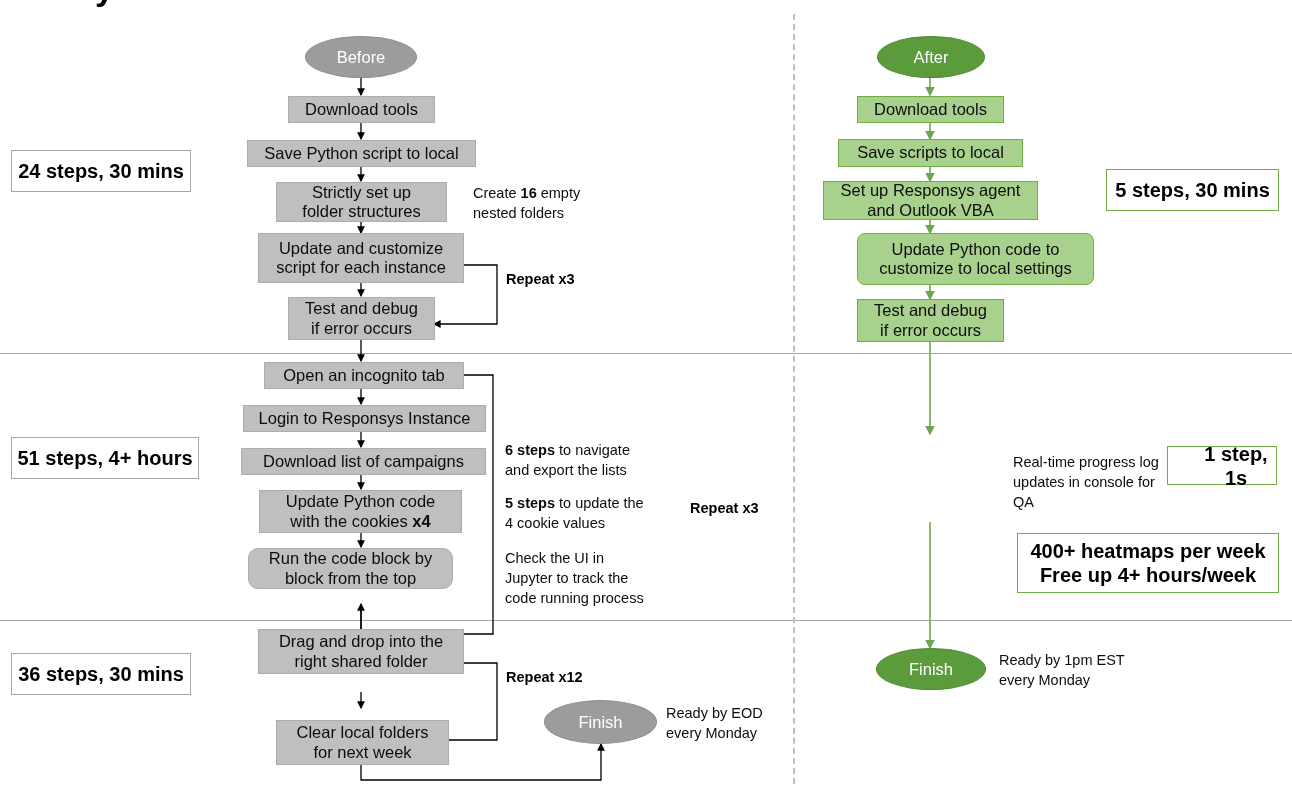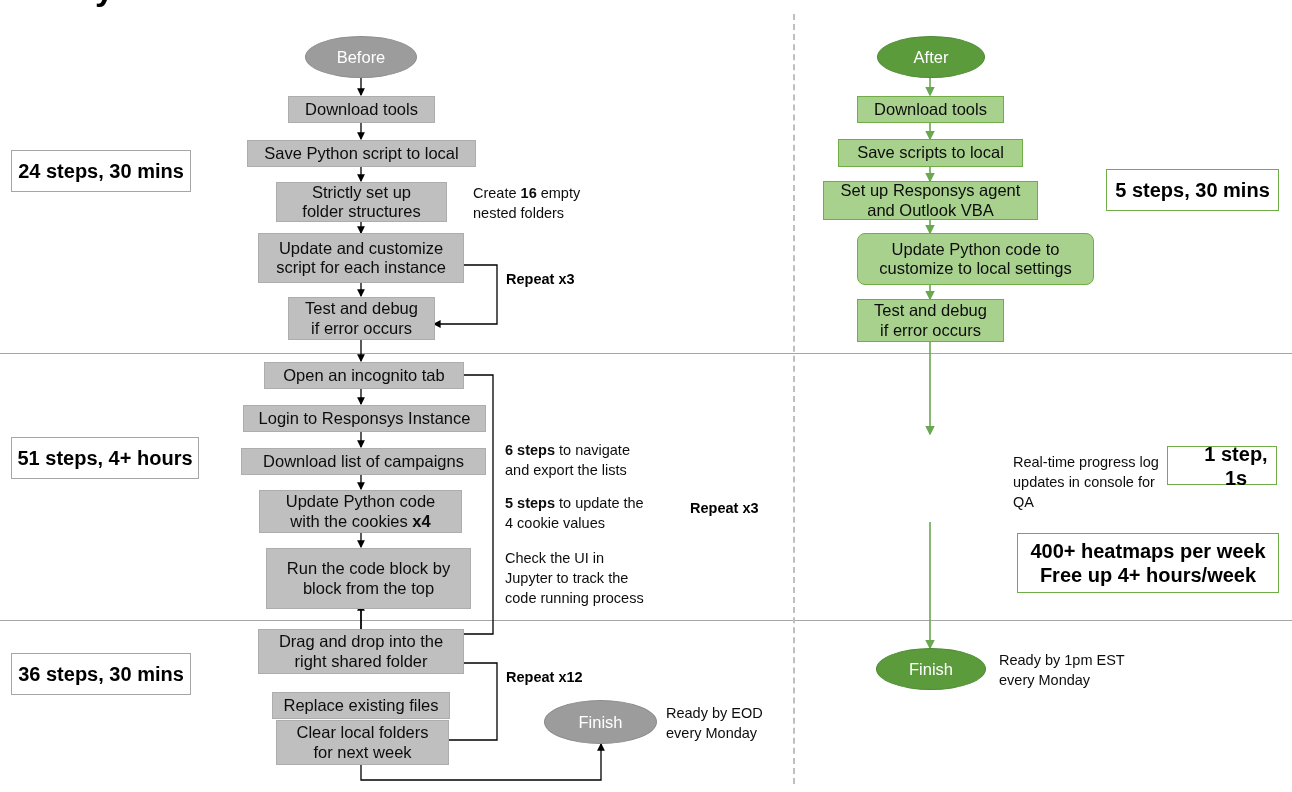--- a/index.html
+++ b/index.html
@@ -147,31 +147,28 @@
   </div>
 
   <div class="abs box gray" style="left:241px;top:448px;width:245px;height:27px;">
     <span>Download list of campaigns</span>
   </div>
 
   <div class="abs box gray" style="left:259px;top:490px;width:203px;height:43px;">
     <span>Update Python code<br>with the cookies <b>x4</b></span>
   </div>
 
-  <div class="abs box gray" style="left:266px;top:548px;width:205px;height:61px;">
+  <div class="abs box gray" style="left:248px;top:548px;width:205px;height:41px;border-radius:10px;">
     <span>Run the code block by<br>block from the top</span>
   </div>
 
   <div class="abs box gray" style="left:258px;top:629px;width:206px;height:45px;">
     <span>Drag and drop into the<br>right shared folder</span>
   </div>
 
-  <div class="abs box gray" style="left:272px;top:692px;width:178px;height:27px;">
-    <span>Replace existing files</span>
-  </div>
 
   <div class="abs box gray" style="left:276px;top:720px;width:173px;height:45px;">
     <span>Clear local folders<br>for next week</span>
   </div>
 
   <div class="abs ellipse gray" style="left:544px;top:700px;width:113px;height:44px;">
     <span>Finish</span>
   </div>
 
   <div class="abs note" style="left:666px;top:703px;width:130px;">

